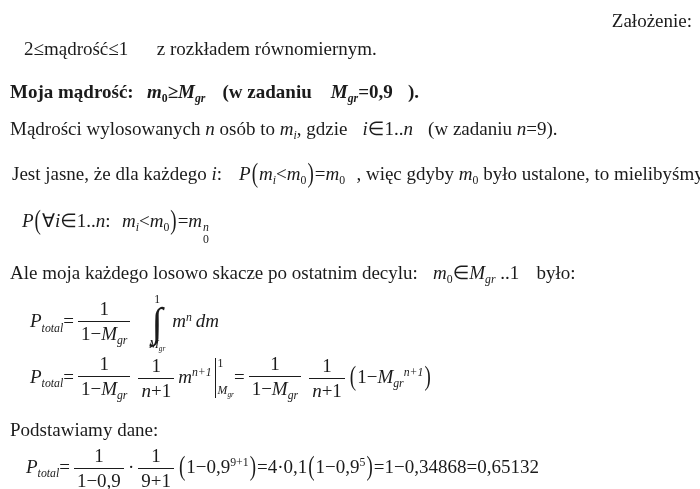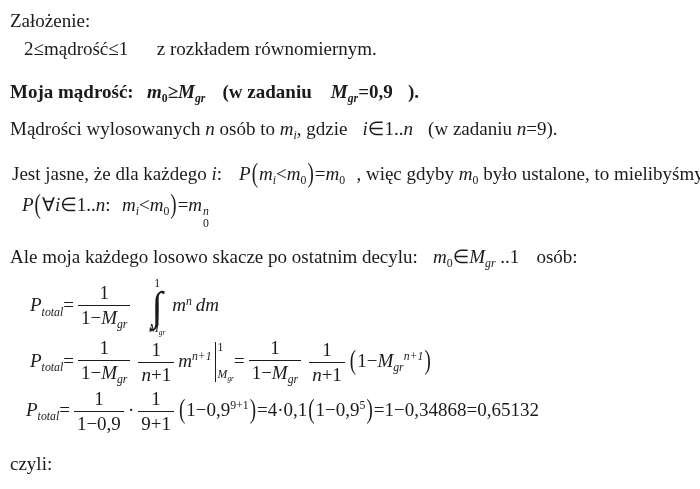--- a/index.html
+++ b/index.html
@@ -5,26 +5,26 @@
   html,body{margin:0;padding:0;}
   body{
     width:700px;height:489px;overflow:hidden;
     background:#ffffff;color:#1b1b1b;
     font-family:"Liberation Serif", serif;
     font-size:19px;
   }
   .doc{padding:0;}
   .line{white-space:nowrap;line-height:1.3;}
   
-  .l1{margin:9px 8px 0 10px;}
+  .l1{margin:9px 8px 0 10px;text-align:right;}
   .l2{margin:3px 0 0 24px;}
   .l3{margin:19px 0 0 10px;font-weight:bold;}
   .l4{margin:10px 0 0 10px;}
   .l5{margin:19px 0 0 12px;}
-  .l6{margin:4px 0 0 22px;}
+  .l6{margin:20px 0 0 22px;}
   .l7{margin:15px 0 0 10px;}
   .l8{margin:6px 0 0 30px;}
   .l9{margin:2px 0 0 30px;}
   .l10{margin:16px 0 0 10px;}
   .l11{margin:3px 0 0 26px;}
   .l12{margin:18px 0 0 10px;}
   
   .mit{font-style:italic;}
   .msub{font-size:62%;vertical-align:-0.35em;}
   .msup{font-size:62%;vertical-align:0.55em;}
@@ -52,21 +52,21 @@
 <div class="doc">
   <div class="line l1">Założenie:</div>
   <div class="line l2"><span class="mtxt">2≤mądrość≤1</span><span class="msp" style="width: 1.5em;"></span><span class="mtxt">z rozkładem równomiernym.</span></div>
   <div class="line l3"><span class="mtxt">Moja mądrość:</span><span class="msp" style="width: 0.7em;"></span><span class="mit">m</span><span class="msub">0</span><span class="mtxt">≥</span><span class="mit">M</span><span class="msub mit">gr</span><span class="msp" style="width: 0.9em;"></span><span class="mtxt">(w zadaniu</span><span class="msp" style="width: 1em;"></span><span class="mit">M</span><span class="msub mit">gr</span><span class="mtxt">=0,9</span><span class="msp" style="width: 0.8em;"></span><span class="mtxt">).</span></div>
   <div class="line l4"><span class="mtxt">Mądrości wylosowanych </span><span class="mit">n</span><span class="mtxt"> osób to </span><span class="mit">m</span><span class="msub mit">i</span><span class="mtxt">, gdzie</span><span class="msp" style="width: 0.8em;"></span><span class="mit">i</span><span class="mtxt">∈1..</span><span class="mit">n</span><span class="msp" style="width: 0.8em;"></span><span class="mtxt">(w zadaniu </span><span class="mit">n</span><span class="mtxt">=9).</span></div>
   <div class="line l5"><span class="mtxt">Jest jasne, że dla każdego </span><span class="mit">i</span><span class="mtxt">:</span><span class="msp" style="width: 0.9em;"></span><span class="mit">P</span><span class="mbig">(</span><span class="mit">m</span><span class="msub mit">i</span><span class="mtxt">&lt;</span><span class="mit">m</span><span class="msub">0</span><span class="mbig">)</span><span class="mtxt">=</span><span class="mit">m</span><span class="msub">0</span><span class="msp" style="width: 0.6em;"></span><span class="mtxt">, więc gdyby </span><span class="mit">m</span><span class="msub">0</span><span class="mtxt"> było ustalone, to mielibyśmy:</span></div>
   <div class="line l6"><span class="mit">P</span><span class="mbig">(</span><span class="mtxt">∀</span><span class="mit">i</span><span class="mtxt">∈1..</span><span class="mit">n</span><span class="mtxt">:</span><span class="msp" style="width: 0.6em;"></span><span class="mit">m</span><span class="msub mit">i</span><span class="mtxt">&lt;</span><span class="mit">m</span><span class="msub">0</span><span class="mbig">)</span><span class="mtxt">=</span><span class="mit">m</span><span class="mstk">
         <span class="mstk-sup">n</span>
         <span class="mstk-sub">0</span>
       </span></div>
-  <div class="line l7"><span class="mtxt">Ale moja każdego losowo skacze po ostatnim decylu:</span><span class="msp" style="width: 0.8em;"></span><span class="mit">m</span><span class="msub">0</span><span class="mtxt">∈</span><span class="mit">M</span><span class="msub mit">gr</span><span class="mtxt"> ..1</span><span class="msp" style="width: 0.9em;"></span><span class="mtxt">osób:</span></div>
+  <div class="line l7"><span class="mtxt">Ale moja każdego losowo skacze po ostatnim decylu:</span><span class="msp" style="width: 0.8em;"></span><span class="mit">m</span><span class="msub">0</span><span class="mtxt">∈</span><span class="mit">M</span><span class="msub mit">gr</span><span class="mtxt"> ..1</span><span class="msp" style="width: 0.9em;"></span><span class="mtxt">było:</span></div>
   <div class="line l8"><span class="mit">P</span><span class="msub mit">total</span><span class="mtxt">=</span><span class="mfrac">
         <span class="mnum"><span class="mtxt">1</span></span>
         <span class="mbar"></span>
         <span class="mden"><span class="mtxt">1−</span><span class="mit">M</span><span class="msub mit">gr</span></span>
       </span><span class="msp" style="width: 0.4em;"></span><span class="mint">
         <span class="mint-up">1</span>
         <span class="mint-glyph">∫</span>
         <span class="mint-lo"><span class="mit">M</span><span class="msub mit">gr</span></span>
       </span><span class="mit">m</span><span class="msup mit">n</span><span class="msp" style="width: 0.2em;"></span><span class="mit">dm</span></div>
   <div class="line l9"><span class="mit">P</span><span class="msub mit">total</span><span class="mtxt">=</span><span class="mfrac">
@@ -85,20 +85,21 @@
         </span>
       </span><span class="mtxt">=</span><span class="mfrac">
         <span class="mnum"><span class="mtxt">1</span></span>
         <span class="mbar"></span>
         <span class="mden"><span class="mtxt">1−</span><span class="mit">M</span><span class="msub mit">gr</span></span>
       </span><span class="mfrac">
         <span class="mnum"><span class="mtxt">1</span></span>
         <span class="mbar"></span>
         <span class="mden"><span class="mit">n</span><span class="mtxt">+1</span></span>
       </span><span class="mbig">(</span><span class="mtxt">1−</span><span class="mit">M</span><span class="msub mit">gr</span><span class="msup mit">n+1</span><span class="mbig">)</span></div>
+  <div class="line l10">Podstawiamy dane:</div>
   <div class="line l11"><span class="mit">P</span><span class="msub mit">total</span><span class="mtxt">=</span><span class="mfrac">
         <span class="mnum"><span class="mtxt">1</span></span>
         <span class="mbar"></span>
         <span class="mden"><span class="mtxt">1−0,9</span></span>
       </span><span class="mtxt">·</span><span class="mfrac">
         <span class="mnum"><span class="mtxt">1</span></span>
         <span class="mbar"></span>
         <span class="mden"><span class="mtxt">9+1</span></span>
       </span><span class="mbig">(</span><span class="mtxt">1−0,9</span><span class="msup">9+1</span><span class="mbig">)</span><span class="mtxt">=4·0,1</span><span class="mbig">(</span><span class="mtxt">1−0,9</span><span class="msup">5</span><span class="mbig">)</span><span class="mtxt">=1−0,34868=0,65132</span></div>
   <div class="line l12">czyli:</div>

